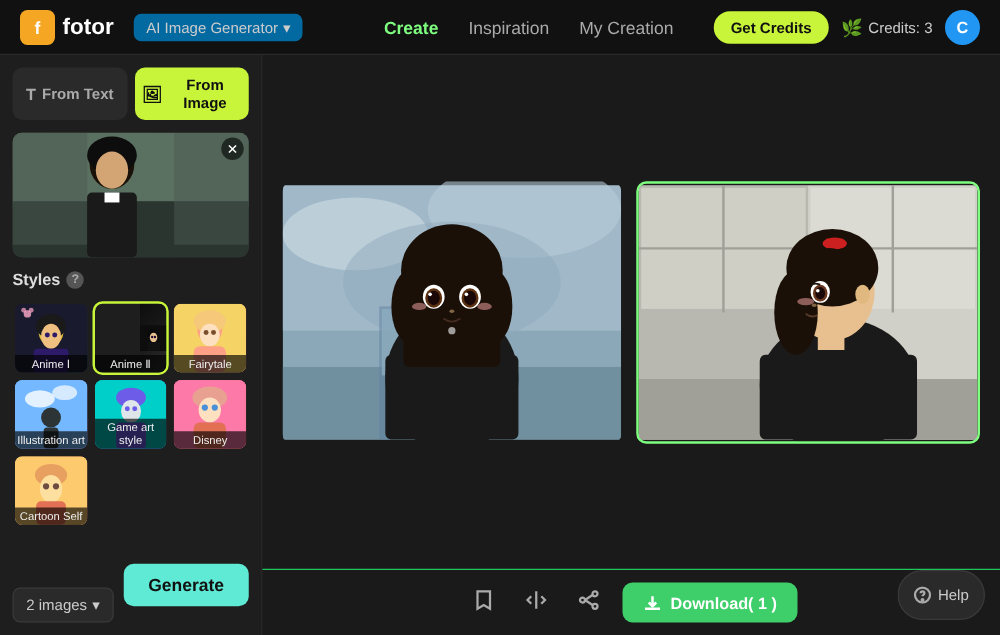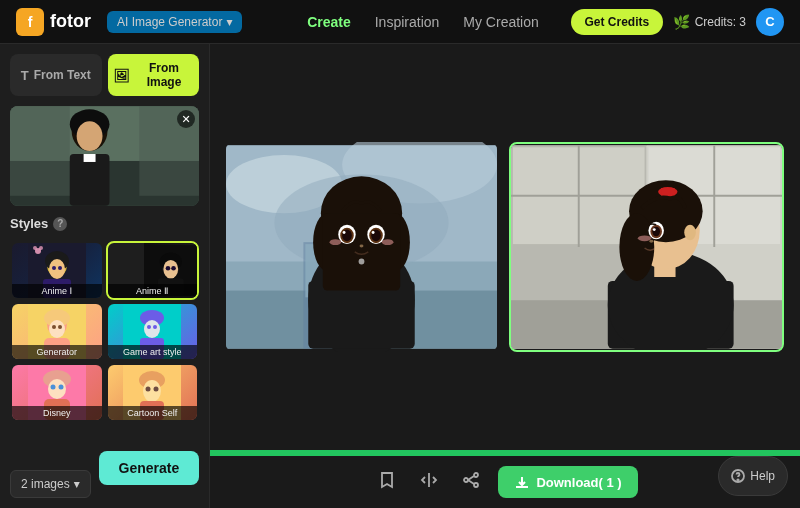--- a/index.html
+++ b/index.html
@@ -204,21 +204,21 @@
       display: flex;
       align-items: center;
       justify-content: center;
       font-size: 10px;
       color: #aaa;
     }
 
     
     .style-grid {
       display: grid;
-      grid-template-columns: repeat(2, 1fr);
+      grid-template-columns: repeat(3, 1fr);
       gap: 2px;
     }
     .style-item {
       border-radius: 8px;
       overflow: hidden;
       cursor: pointer;
       position: relative;
       border: 2px solid transparent;
     }
     .style-item.selected {
@@ -318,21 +318,21 @@
       height: 100%;
     }
 
     
     .bottom-toolbar {
       display: flex;
       align-items: center;
       justify-content: center;
       gap: 12px;
       padding: 10px 16px;
-      border-top: 6px solid #22c55e;
+      border-top: 1px solid #22c55e;
     }
     .toolbar-icon-btn {
       background: none;
       border: none;
       color: #aaa;
       cursor: pointer;
       font-size: 18px;
       padding: 4px 6px;
       border-radius: 4px;
     }
@@ -487,23 +487,37 @@
           <svg width="58" height="55" viewBox="0 0 58 55">
             <rect width="58" height="55" fill="#f6d365"></rect>
             <ellipse cx="29" cy="20" rx="10" ry="12" fill="#fda085"></ellipse>
             <ellipse cx="29" cy="14" rx="13" ry="9" fill="#f6c97a"></ellipse>
             <ellipse cx="29" cy="25" rx="8" ry="9" fill="#fde0c0"></ellipse>
             <circle cx="26" cy="23" r="2" fill="#7b4f2e"></circle>
             <circle cx="32" cy="23" r="2" fill="#7b4f2e"></circle>
             <rect x="16" y="34" width="26" height="21" fill="#fda085" rx="5"></rect>
           </svg>
         </div>
-        <span class="style-label">Generator</span>
-      </div>
-
+        <span class="style-label">Fairytale</span>
+      </div>
+
+      <div class="style-item">
+        <div class="style-thumb illustration">
+          <svg width="58" height="55" viewBox="0 0 58 55">
+            <rect width="58" height="55" fill="#74b9ff"></rect>
+
+            <ellipse cx="20" cy="15" rx="12" ry="7" fill="#fff" opacity="0.8"></ellipse>
+            <ellipse cx="40" cy="10" rx="10" ry="6" fill="#fff" opacity="0.7"></ellipse>
+
+            <circle cx="29" cy="30" r="8" fill="#2d3436"></circle>
+            <rect x="23" y="38" width="12" height="17" fill="#2d3436" rx="3"></rect>
+          </svg>
+        </div>
+        <span class="style-label">Illustration art</span>
+      </div>
 
       <div class="style-item">
         <div class="style-thumb game-art">
           <svg width="58" height="55" viewBox="0 0 58 55">
             <rect width="58" height="55" fill="#00cec9"></rect>
             <ellipse cx="29" cy="20" rx="10" ry="12" fill="#00cec9" opacity="0.6"></ellipse>
             <ellipse cx="29" cy="14" rx="12" ry="8" fill="#6c5ce7"></ellipse>
             <ellipse cx="29" cy="25" rx="8" ry="9" fill="#dfe6e9"></ellipse>
             <circle cx="26" cy="23" r="2" fill="#6c5ce7"></circle>
             <circle cx="32" cy="23" r="2" fill="#6c5ce7"></circle>

